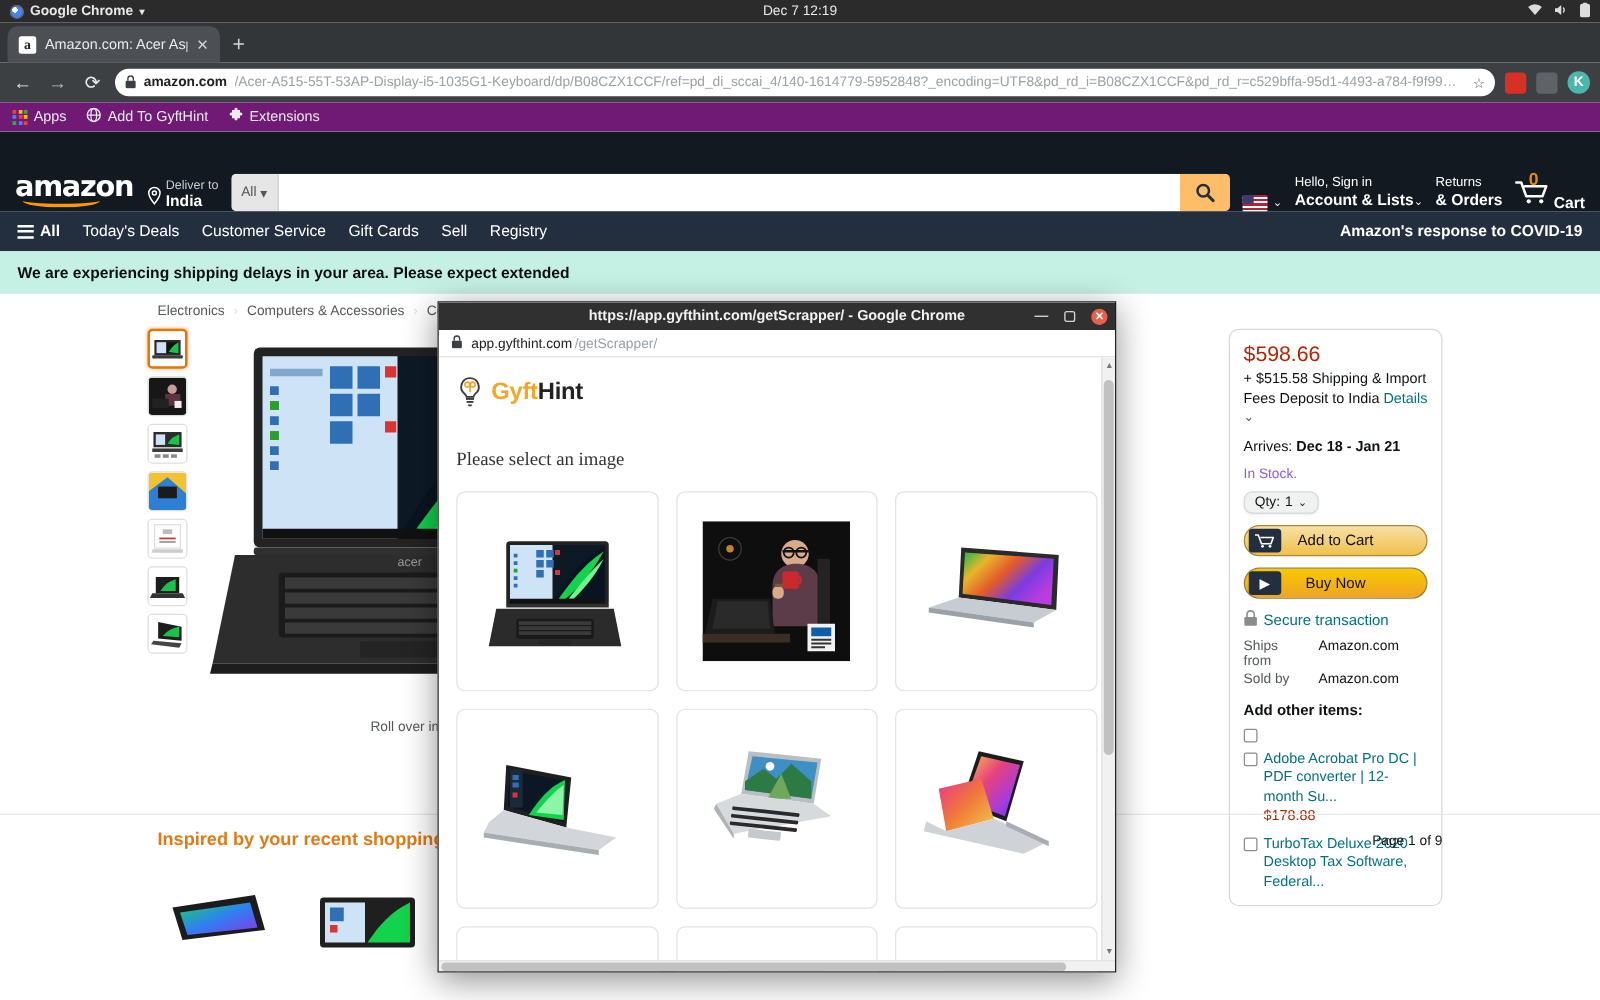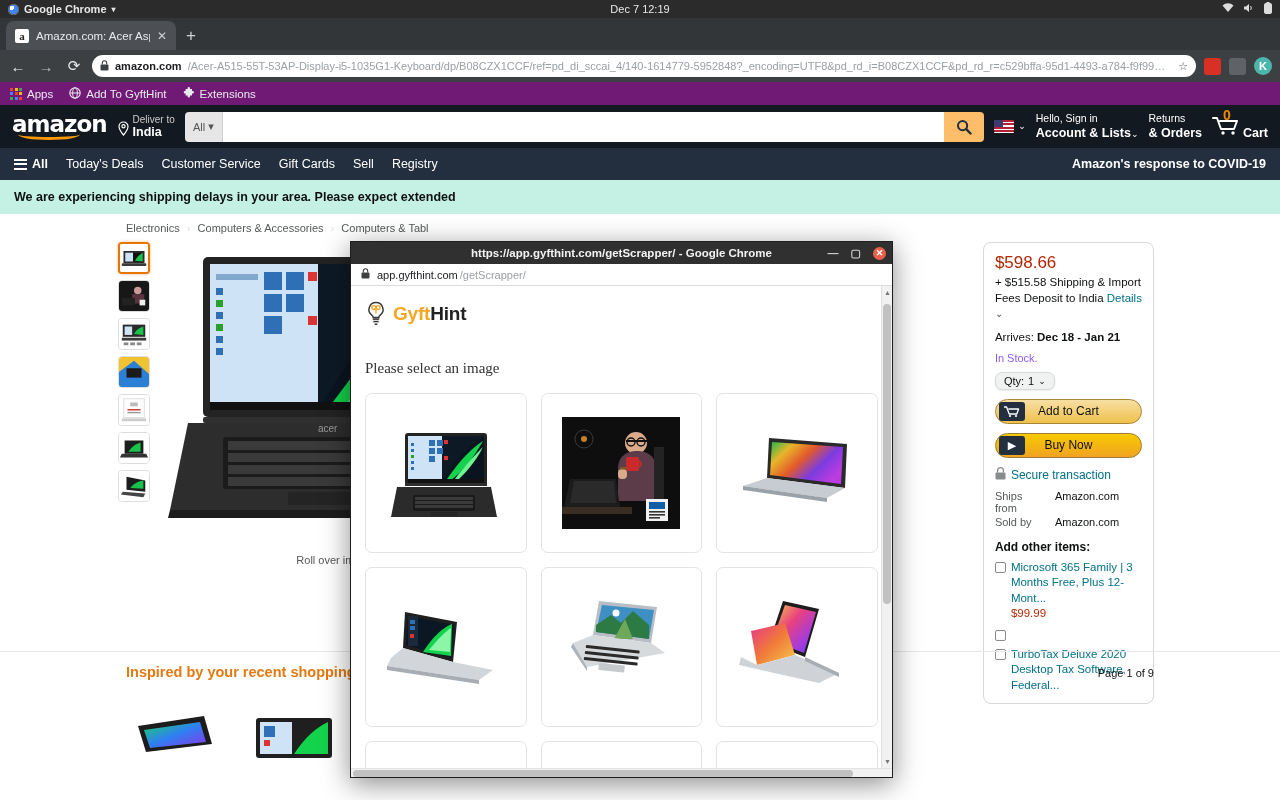--- a/index.html
+++ b/index.html
@@ -85,21 +85,21 @@
   .apps-grid i:nth-child(5){background:#ea4335}
   .apps-grid i:nth-child(6){background:#fbbc04}
   .apps-grid i:nth-child(7){background:#34a853}
   .apps-grid i:nth-child(8){background:#4285f4}
   .apps-grid i:nth-child(9){background:#ea4335}
 
   
   .page { position: relative; width: 1280px; height: 695px; background: #fff; overflow: hidden; }
 
   .amz-header {
-    height: 43px; background: #131921; display: flex; align-items: center;
+    height: 64px; background: #131921; display: flex; align-items: flex-end;
     padding: 0 12px; gap: 10px; color: #fff;
   }
   .amz-logo {
     color: #fff; font-size: 23px; font-weight: bold; letter-spacing: -1px;
     position: relative; padding-bottom: 6px; font-family: "DejaVu Sans", sans-serif;
   }
   .amz-smile {
     position: absolute; left: 6px; bottom: 3px; width: 62px; height: 11px;
     border-bottom: 3px solid #ff9900; border-radius: 0 0 50% 50%;
   }
@@ -629,27 +629,27 @@
       </div>
       <div class="kv" style="margin-top:2px">
         <span class="k">Sold by</span>
         <span class="v">Amazon.com</span>
       </div>
 
       <div class="addother">Add other items:</div>
 
       <div class="ao-row">
         <span class="cbx"></span>
-        <span>
-          <span class="link">Microsoft 365 Family | 3 Months Free, Plus 12-Mont...</span>
-          <span class="ao-price" style="display:block">$99.99</span>
-        </span>
       </div>
       <div class="ao-row">
         <span class="cbx"></span>
+        <span>
+          <span class="link">Adobe Acrobat Pro DC | PDF converter | 12-month Su...</span>
+          <span class="ao-price" style="display:block">$178.88</span>
+        </span>
       </div>
       <div class="ao-row">
         <span class="cbx"></span>
         <span>
           <span class="link">TurboTax Deluxe 2020 Desktop Tax Software, Federal...</span>
           
         </span>
       </div>
 
       

